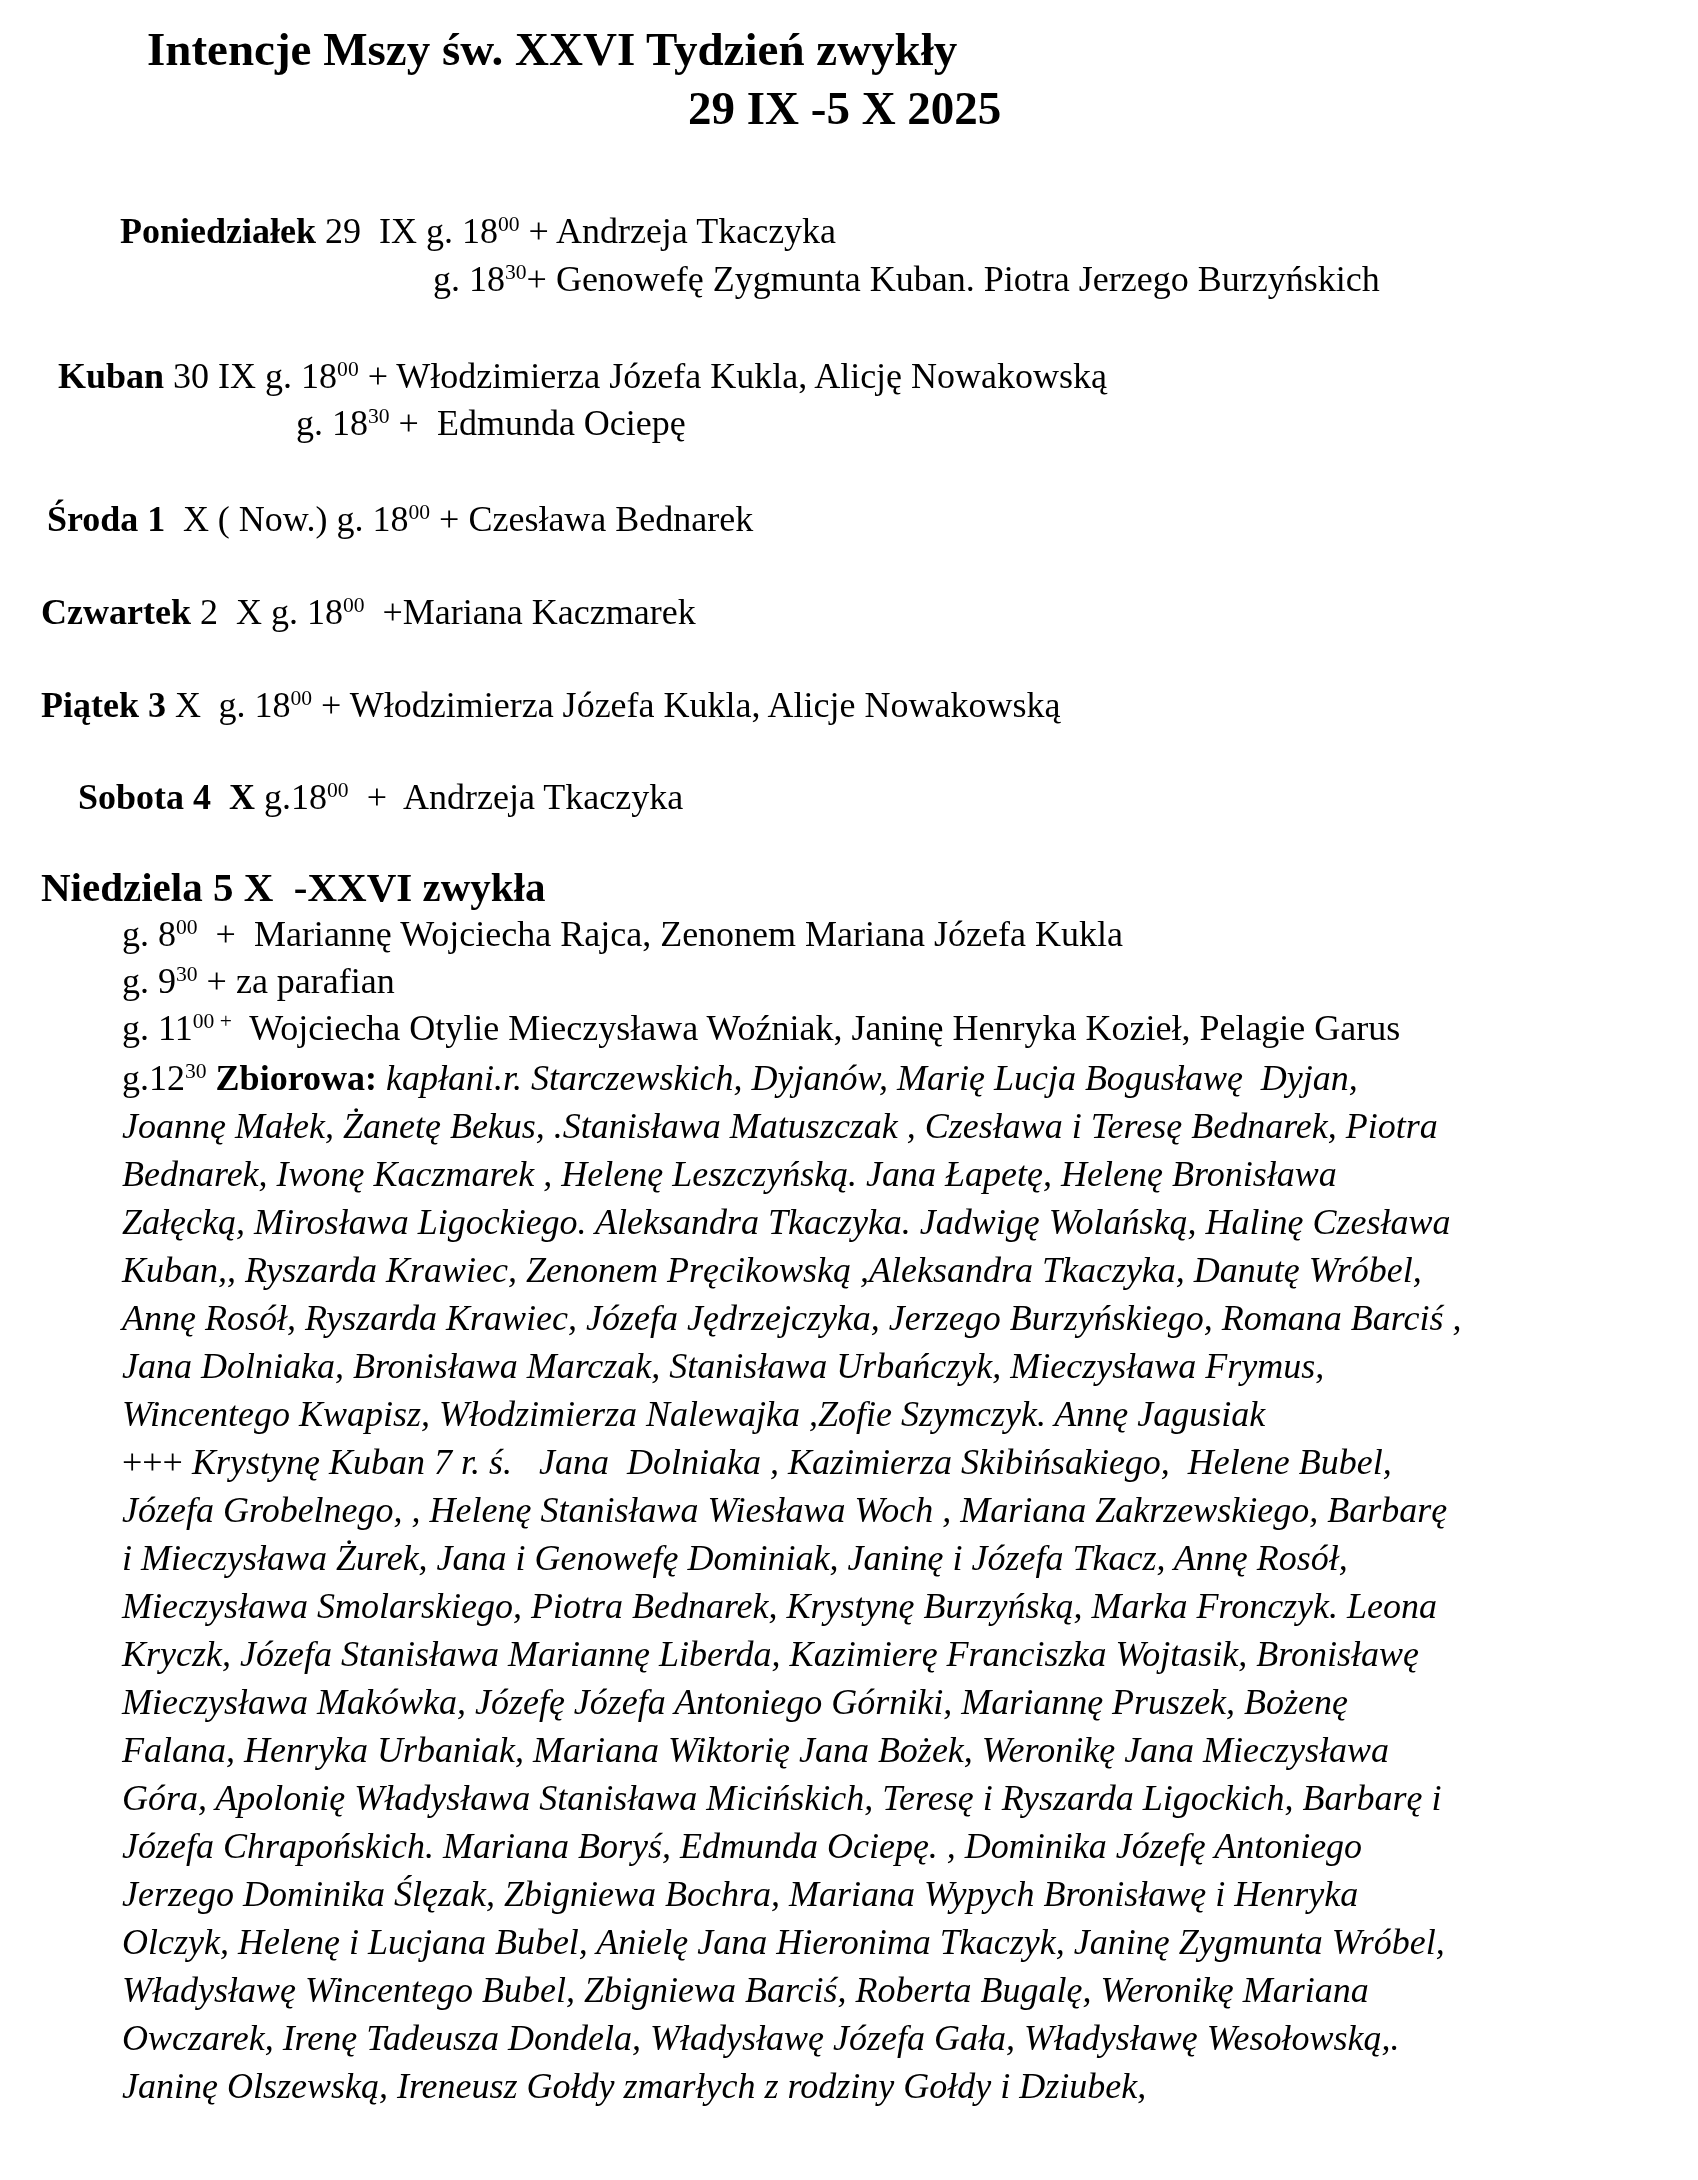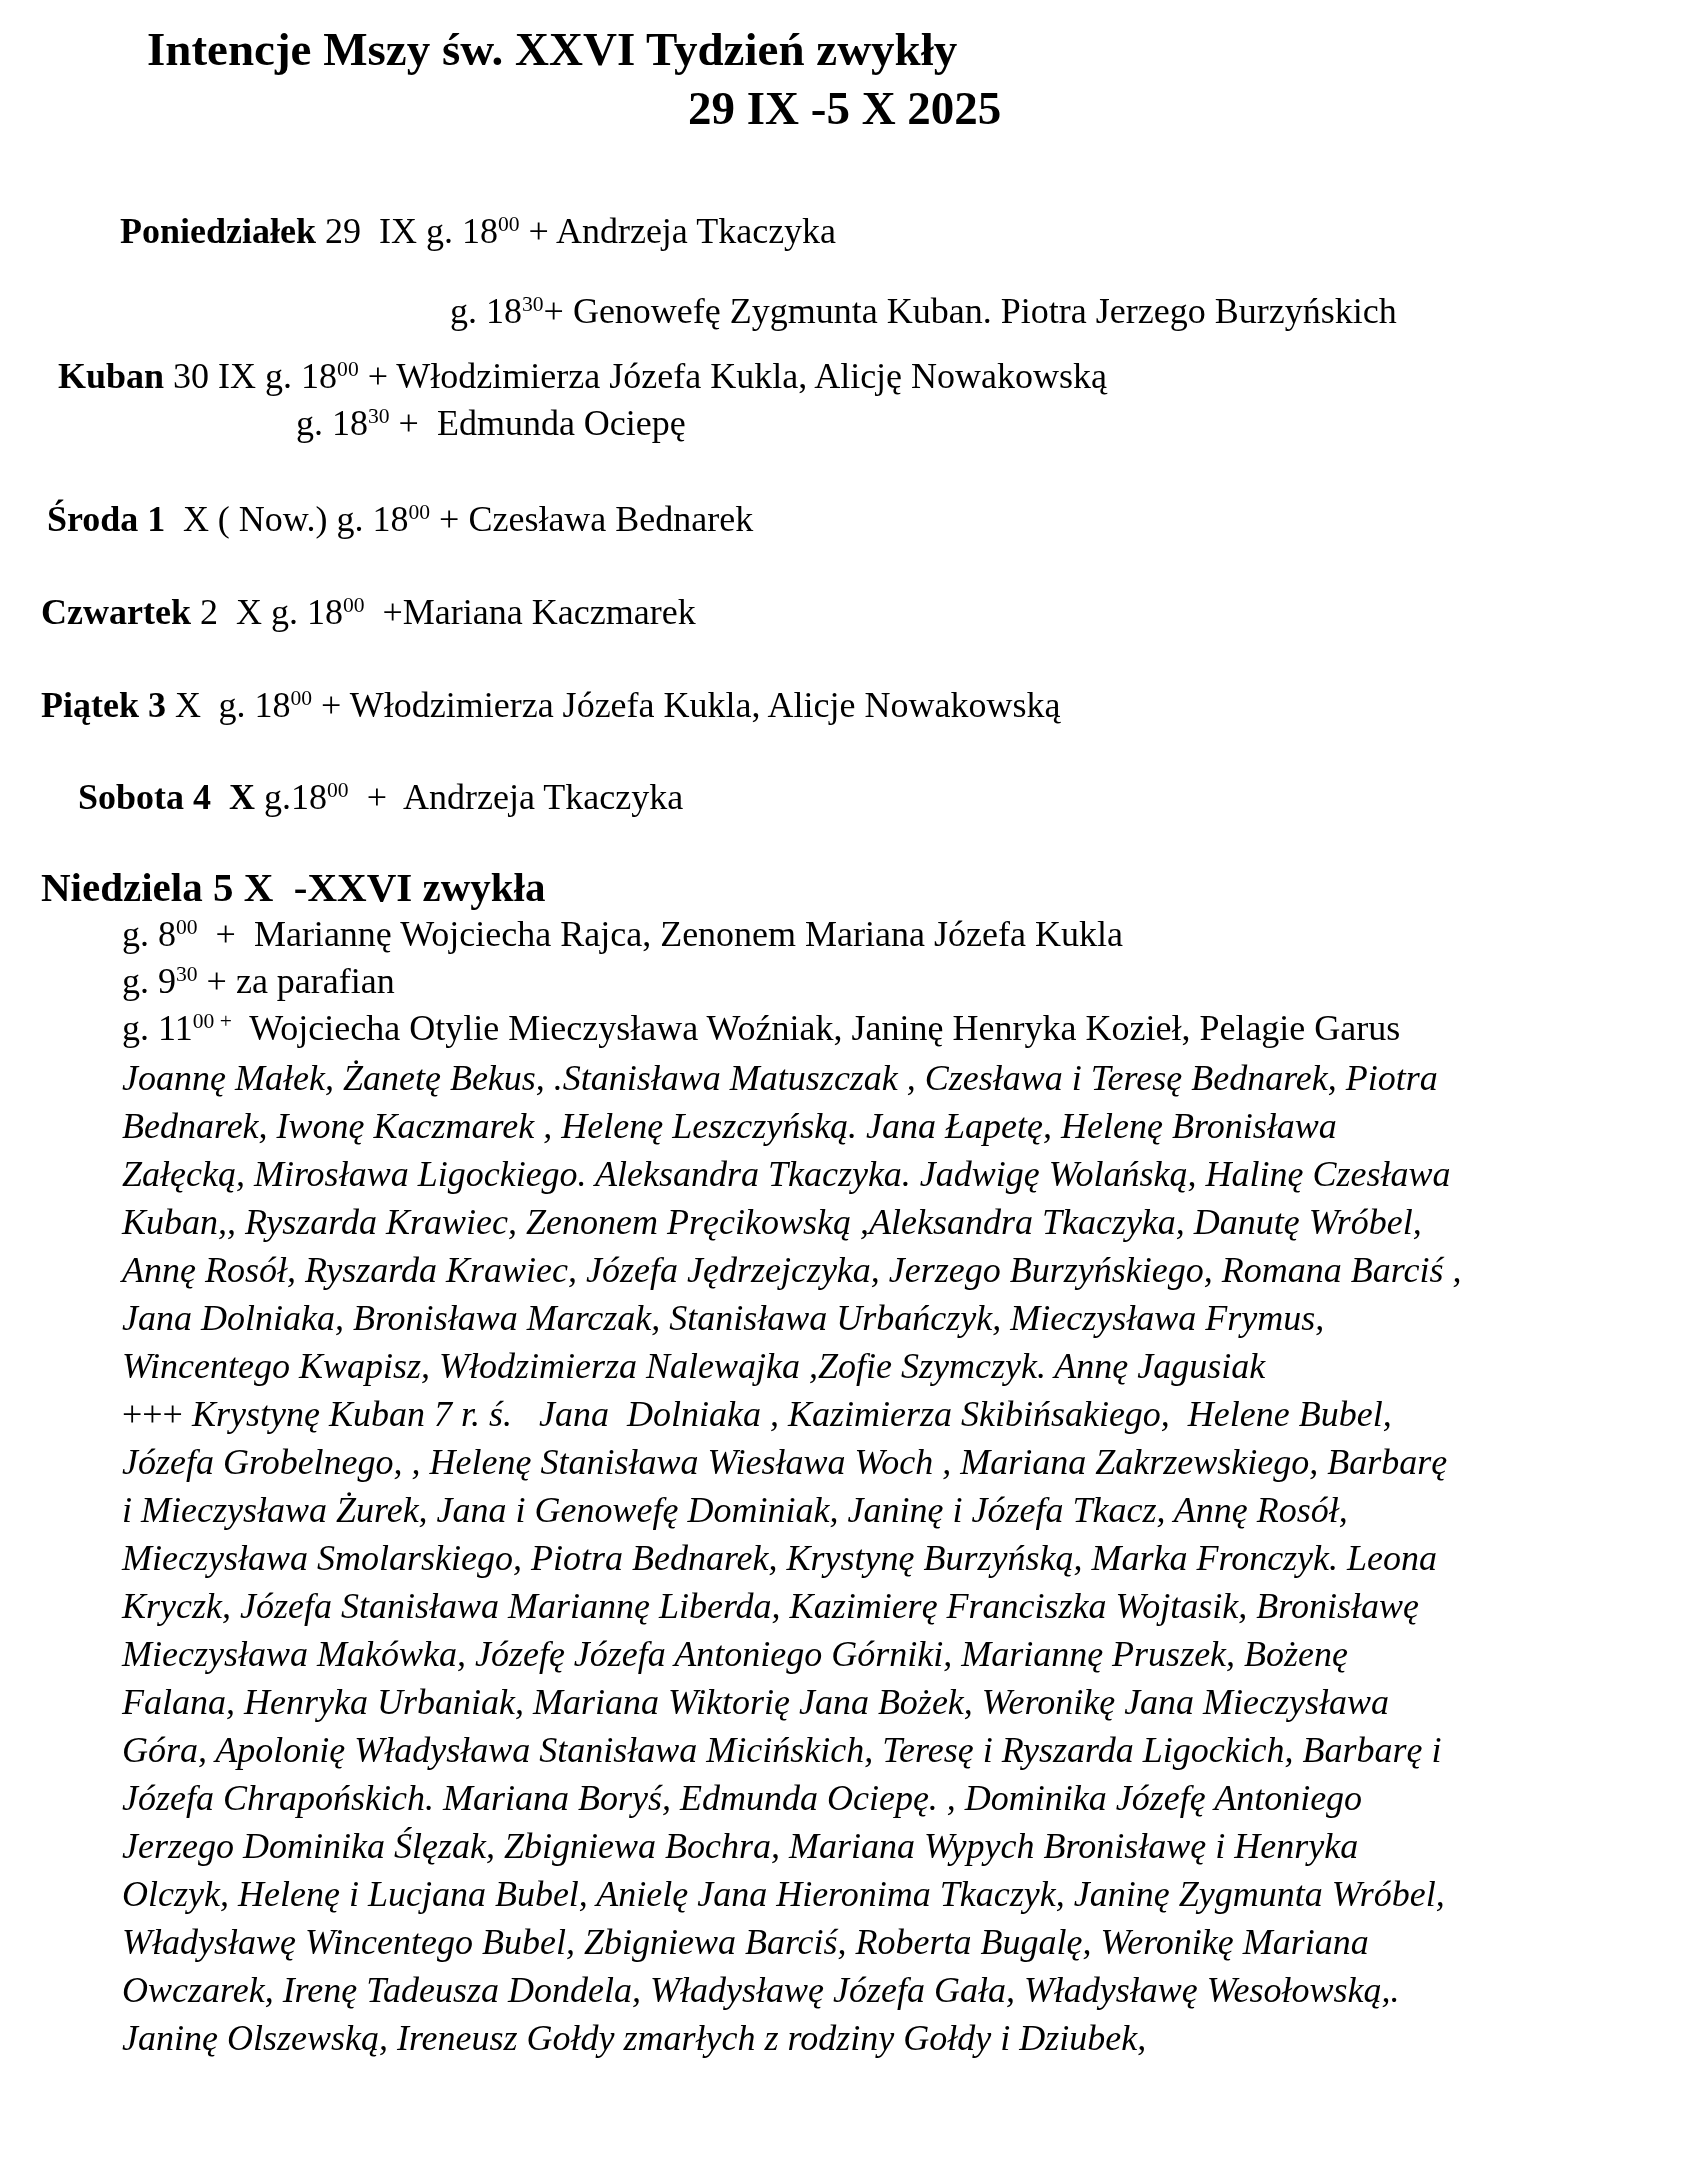--- a/index.html
+++ b/index.html
@@ -39,21 +39,21 @@
 <body>
 
 <div class="title">Intencje Mszy św. XXVI Tydzień zwykły</div>
 <div class="subtitle">29 IX -5 X 2025</div>
 
 <div class="line" style="left:120px; top:213px;">
   <b>Poniedziałek</b>
   <span style="white-space:pre">29  IX</span>
   <span><span>g. 18</span><sup>00</sup></span><span style="white-space:pre"> + Andrzeja Tkaczyka</span>
 </div>
-<div class="line" style="left:450px; top:261px;margin-top:32px;">
+<div class="line" style="left:433px; top:261px;">
   <span><span>g. 18</span><sup>30</sup></span><span style="white-space:pre">+ Genowefę Zygmunta Kuban. Piotra Jerzego Burzyńskich</span>
 </div>
 
 <div class="line" style="left:58px; top:358px;">
   <b>Kuban</b>
   <span>30 IX</span>
   <span><span>g. 18</span><sup>00</sup></span><span style="white-space:pre"> + Włodzimierza Józefa Kukla, Alicję Nowakowską</span>
 </div>
 <div class="line" style="left:296px; top:405px;">
   <span><span>g. 18</span><sup>30</sup></span><span style="white-space:pre"> +  Edmunda Ociepę</span>
@@ -88,20 +88,24 @@
   <span><span>g. 8</span><sup>00</sup></span><span style="white-space:pre">  +  Mariannę Wojciecha Rajca, Zenonem Mariana Józefa Kukla</span>
 </div>
 <div class="sun-line" style="top:963px;">
   <span><span>g. 9</span><sup>30</sup></span><span style="white-space:pre"> + za parafian</span>
 </div>
 <div class="sun-line" style="top:1010px;">
   <span><span>g. 11</span><sup style="white-space:pre">00 +</sup></span><span style="white-space:pre">  Wojciecha Otylie Mieczysława Woźniak, Janinę Henryka Kozieł, Pelagie Garus</span>
 </div>
 
 <div class="list">
+  <span class="ln">
+    <span class="up"><span>g.12</span><sup>30</sup></span>
+    <span class="bold-upright">Zbiorowa:</span><span style="white-space:pre"> kapłani.r. Starczewskich, Dyjanów, Marię Lucja Bogusławę  Dyjan,</span>
+  </span>
   <span class="ln">Joannę Małek, Żanetę Bekus, .Stanisława Matuszczak , Czesława i Teresę Bednarek, Piotra</span>
   <span class="ln">Bednarek, Iwonę Kaczmarek , Helenę Leszczyńską. Jana Łapetę, Helenę Bronisława</span>
   <span class="ln">Załęcką, Mirosława Ligockiego. Aleksandra Tkaczyka. Jadwigę Wolańską, Halinę  Czesława</span>
   <span class="ln">Kuban,, Ryszarda Krawiec, Zenonem  Pręcikowską ,Aleksandra Tkaczyka, Danutę Wróbel,</span>
   <span class="ln">Annę Rosół, Ryszarda Krawiec, Józefa Jędrzejczyka, Jerzego Burzyńskiego, Romana Barciś ,</span>
   <span class="ln">Jana Dolniaka, Bronisława Marczak, Stanisława Urbańczyk, Mieczysława Frymus,</span>
   <span class="ln">Wincentego Kwapisz, Włodzimierza  Nalewajka ,Zofie Szymczyk. Annę Jagusiak</span>
   <span class="ln">
     <span class="up">+++</span><span style="white-space:pre"> Krystynę Kuban 7 r. ś.   Jana  Dolniaka , Kazimierza Skibińsakiego,  Helene Bubel,</span>
   </span>

